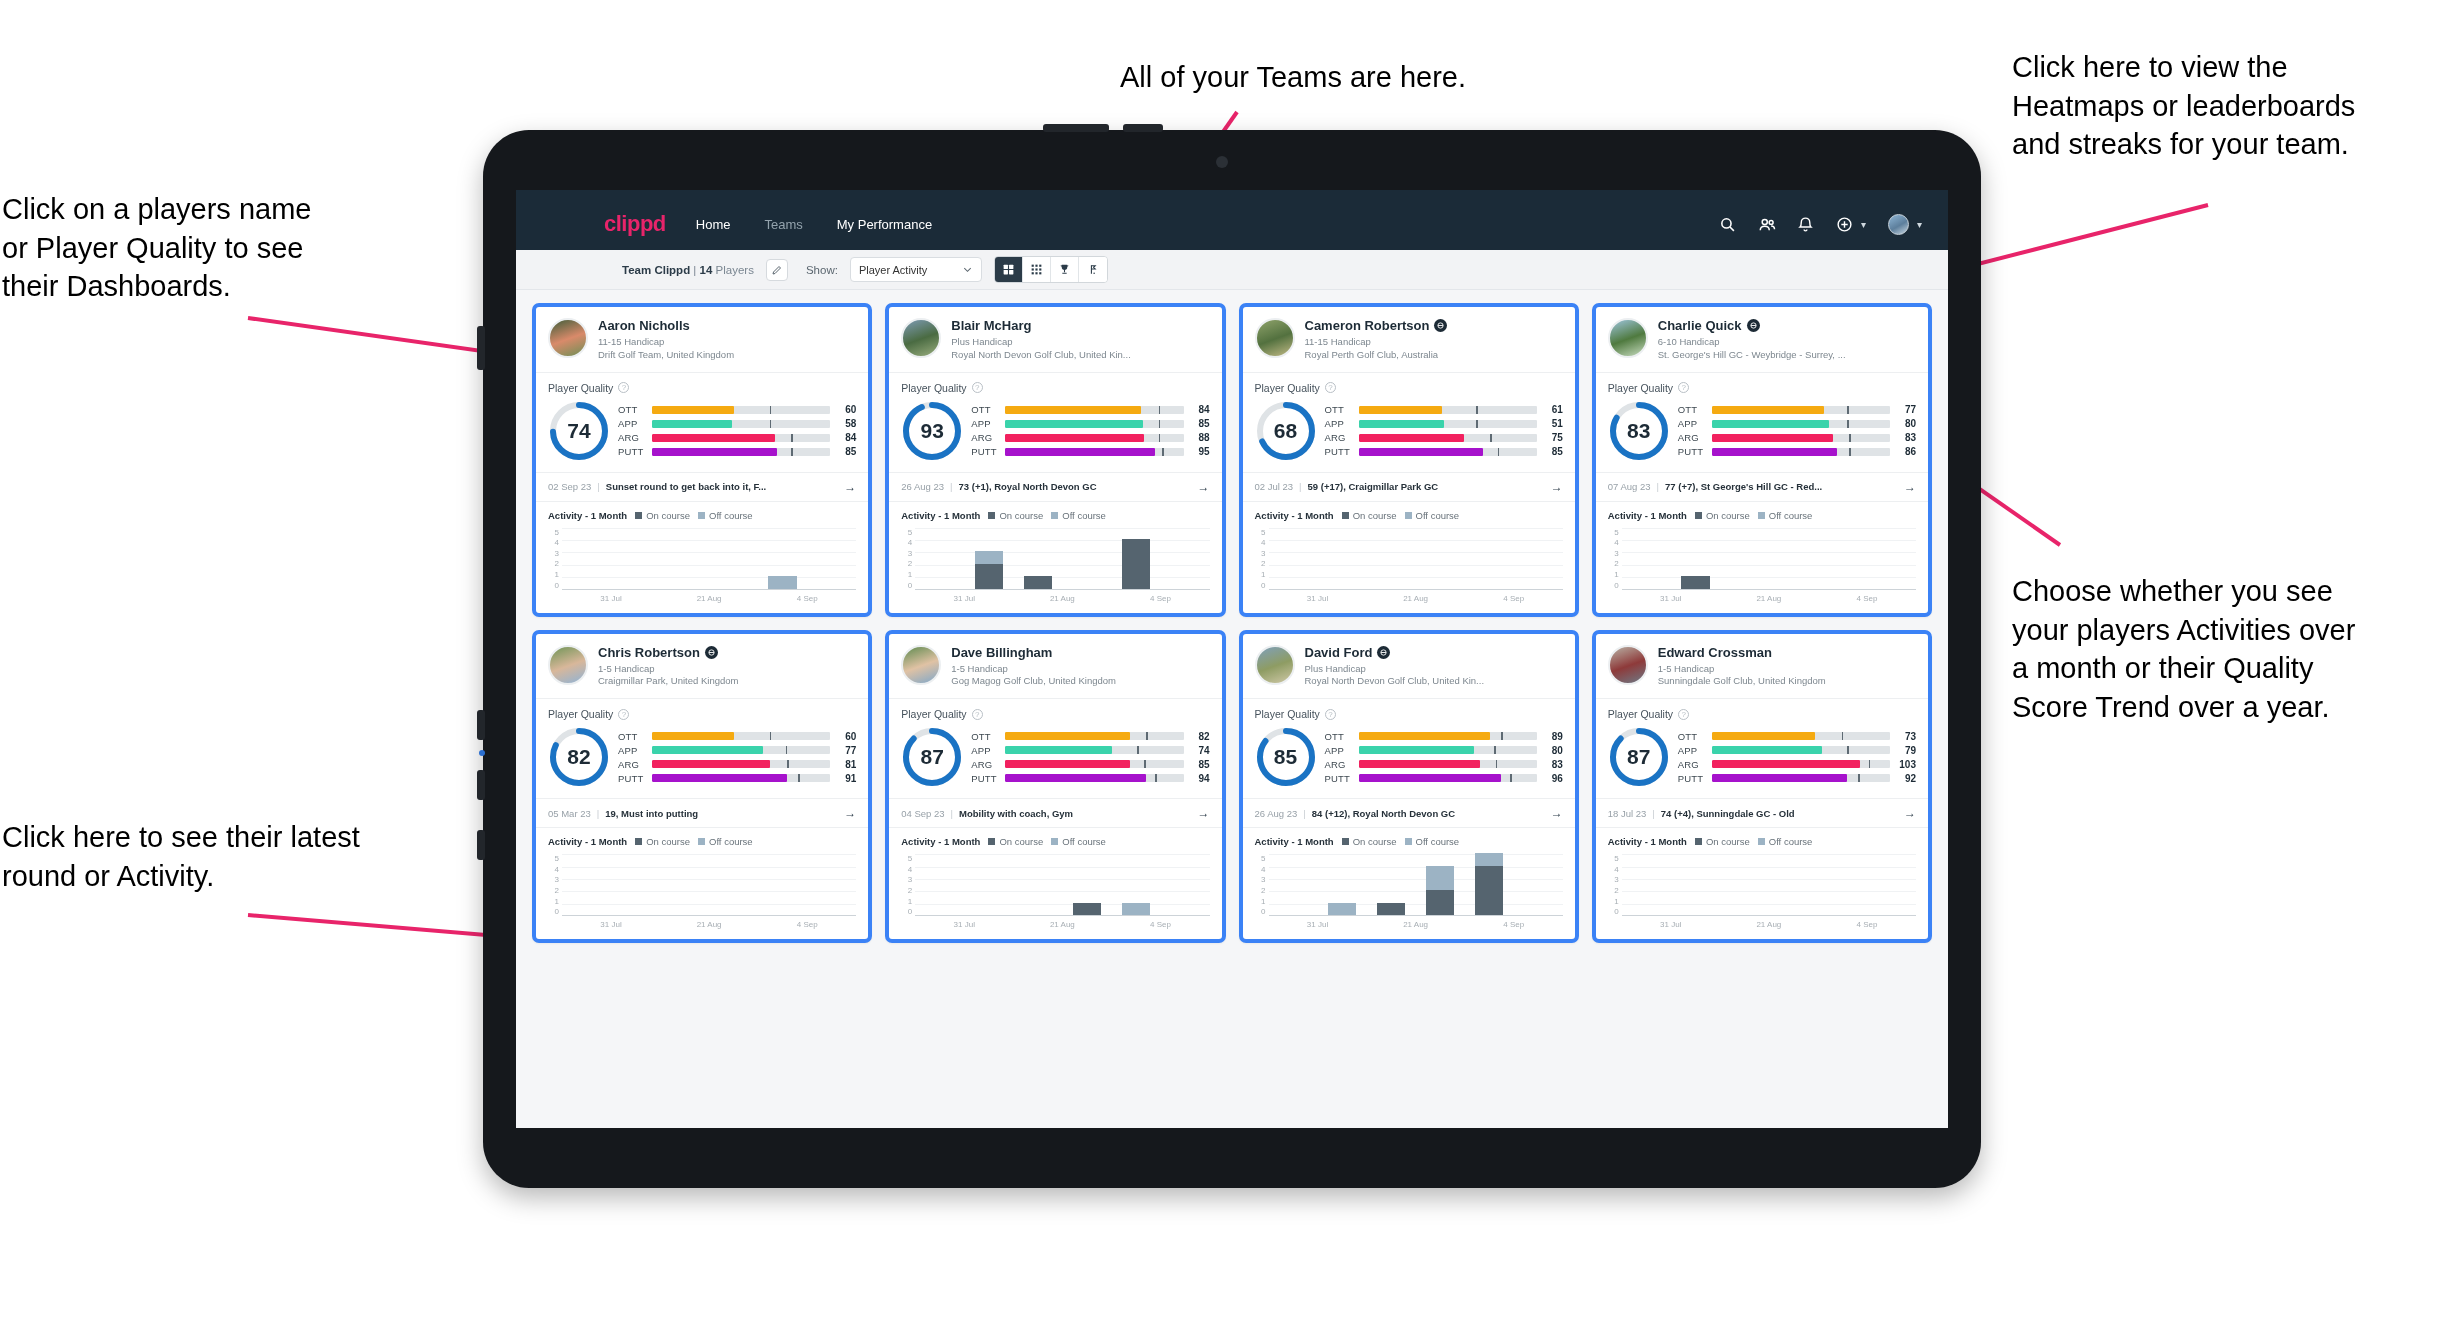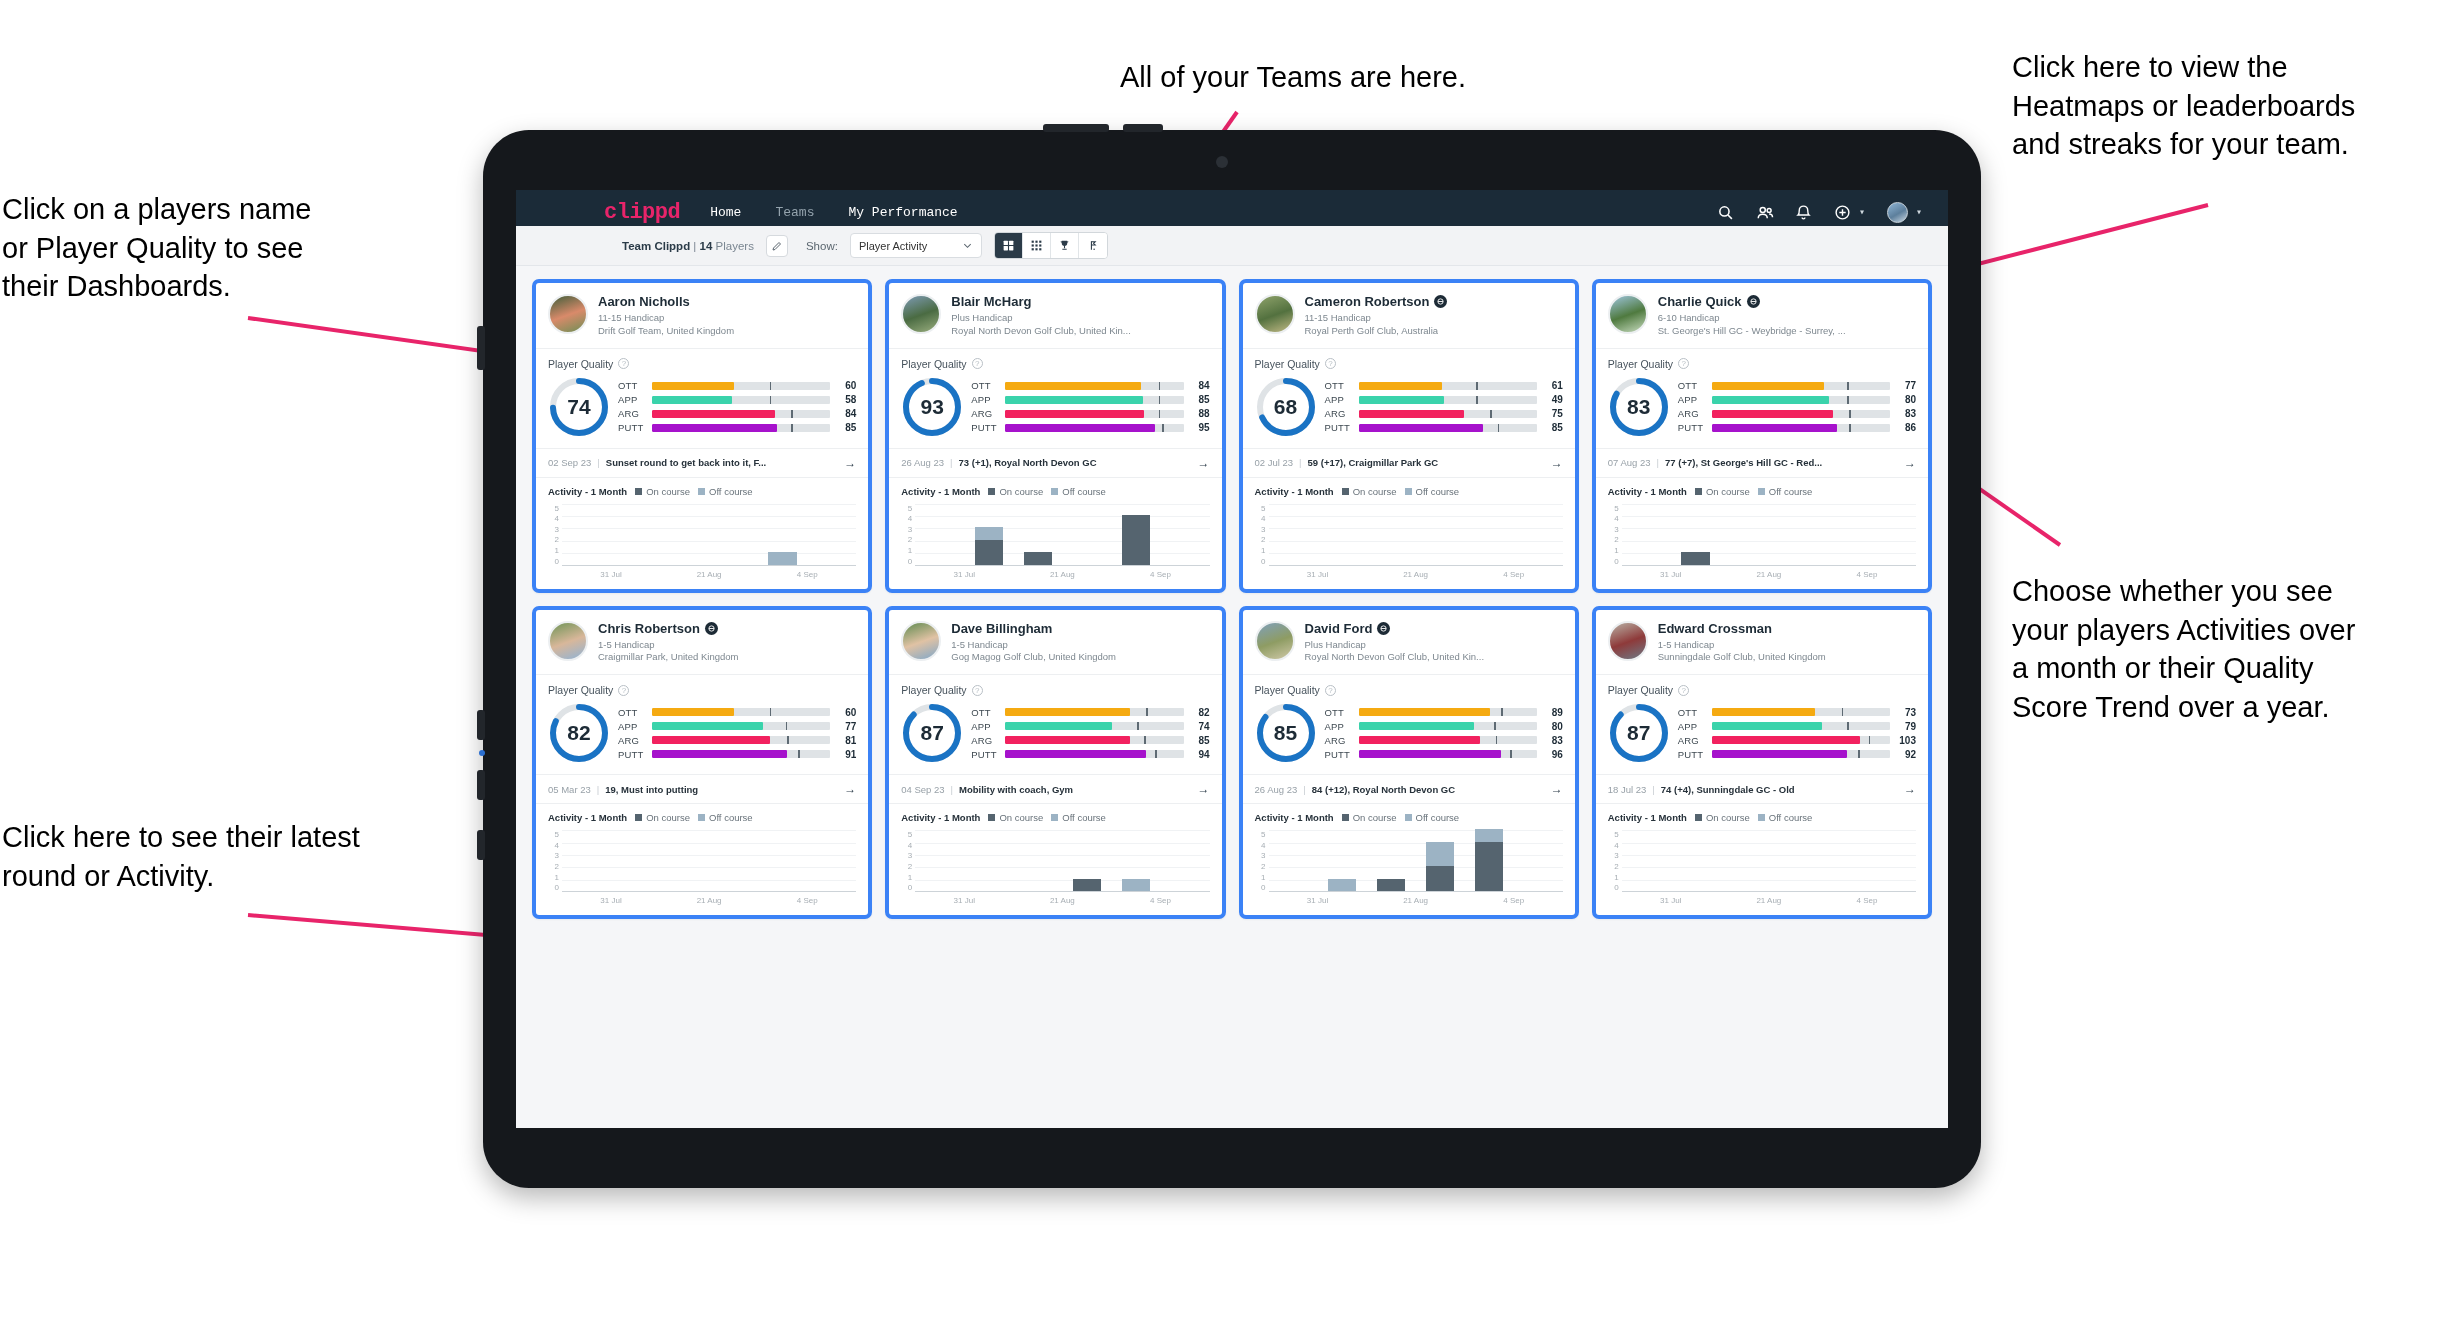--- a/index.html
+++ b/index.html
@@ -47,23 +47,22 @@
   .btn-top1 { left:560px; top:-6px; width:66px; height:8px; background:#22262b; border-radius:3px; }
   .btn-top2 { left:640px; top:-6px; width:40px; height:8px; background:#22262b; border-radius:3px; }
   .btn-l1 { left:-6px; top:196px; width:8px; height:44px; background:#22262b; }
   .btn-l2 { left:-6px; top:580px; width:8px; height:30px; background:#22262b; }
   .btn-l3 { left:-6px; top:640px; width:8px; height:30px; background:#22262b; }
   .btn-l4 { left:-6px; top:700px; width:8px; height:30px; background:#22262b; }
   .dot-blue { position:absolute; left:-4px; top:620px; width:6px; height:6px; background:#2b6fd0; border-radius:50%; }
 
   
   .topnav {
-    height: 36px; background: #1b2b38; display: flex; align-items: center;
+    height: 60px; background: #1b2b38; display: flex; align-items: center;
     padding: 8px 16px 0 0;
-    font-family: Liberation Mono, monospace;
   }
   .brand {
     color: #e8246a; font-size: 22px; font-weight: bold; letter-spacing: -.5px;
     margin-left: 88px; margin-right: 30px;
   }
   .topnav-links { display: flex; align-items: center; gap: 34px; }
   .topnav-links a {
     color: #ffffff; font-size: 13px; text-decoration: none; font-weight: 500;
   }
   .topnav-links a.dim { color: #94a3ad; }
@@ -627,21 +626,21 @@
                       <span class="stick" style="left:66%"></span>
                     </span>
                     <span class="sval">61</span>
                   </div>
                   <div class="srow">
                     <span class="slabel">APP</span>
                     <span class="strack">
                       <span class="sfill" style="width:48%;background:#3ad3ab"></span>
                       <span class="stick" style="left:66%"></span>
                     </span>
-                    <span class="sval">49</span>
+                    <span class="sval">51</span>
                   </div>
                   <div class="srow">
                     <span class="slabel">ARG</span>
                     <span class="strack">
                       <span class="sfill" style="width:59%;background:#f2215f"></span>
                       <span class="stick" style="left:74%"></span>
                     </span>
                     <span class="sval">75</span>
                   </div>
                   <div class="srow">

